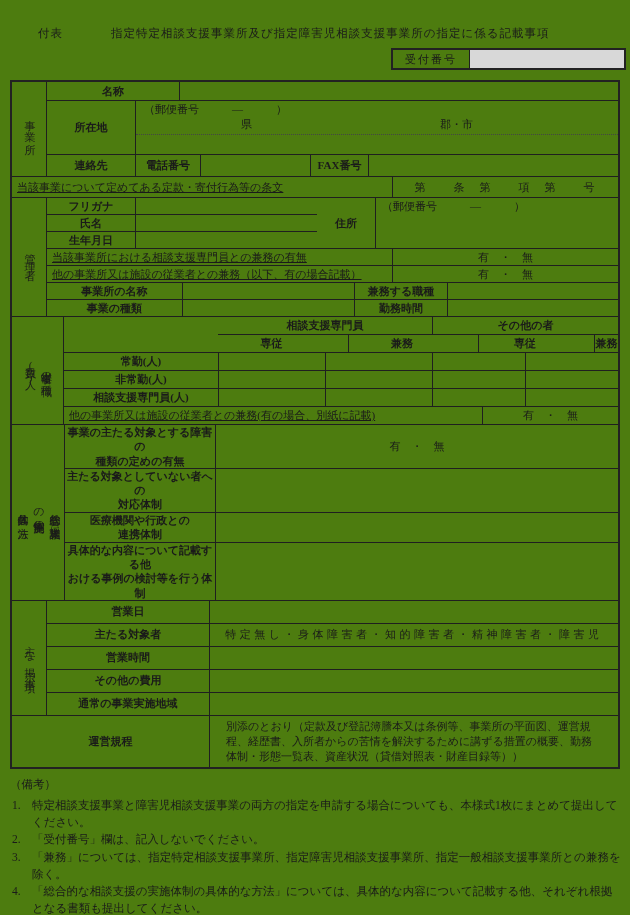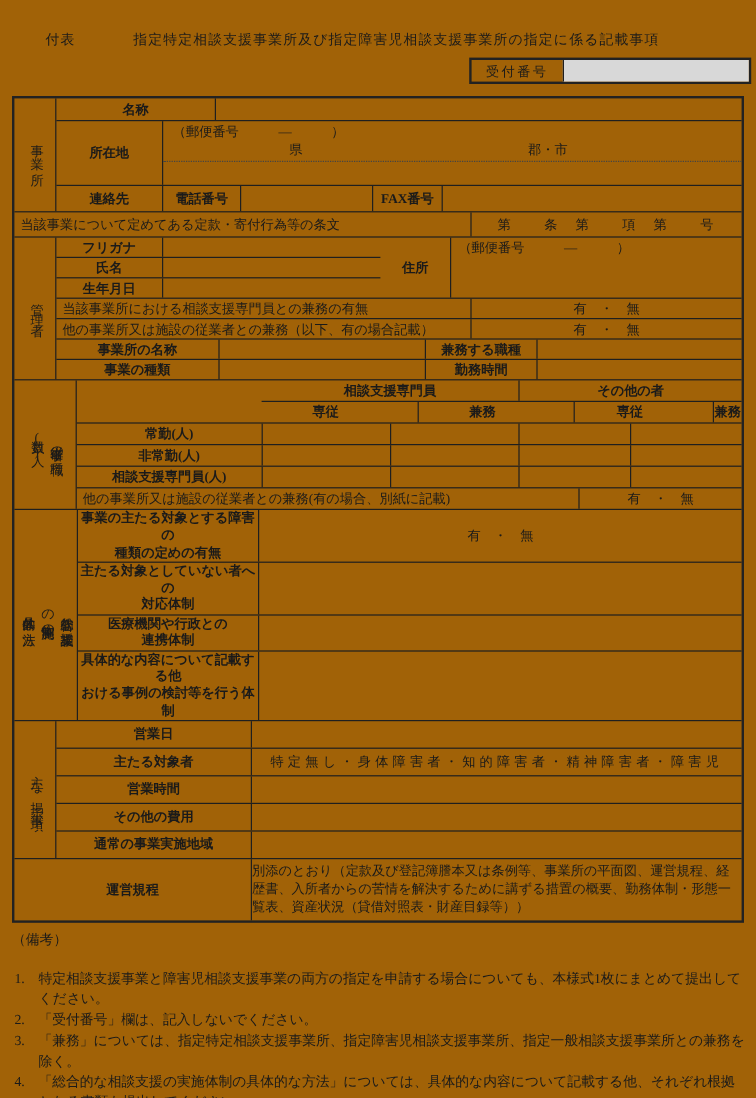--- a/index.html
+++ b/index.html
@@ -1,18 +1,18 @@
 <!DOCTYPE html>
 <html><head>
 <meta charset="utf-8">
 <style>
   :root{ --bd:#1f1f1f; }
   *{ box-sizing:border-box; margin:0; padding:0; }
   body{ background:#ffffff; font-family:"Liberation Serif","DejaVu Serif",serif; color:#1a1a1a; }
-  .page{ position:relative; width:630px; height:915px; background:#a16207; padding:26px 0 0 10px; overflow:hidden; }
+  .page{ position:relative; width:630px; height:915px; background:#4d7c0f; padding:26px 0 0 10px; overflow:hidden; }
 
   
   .hdr{ display:flex; font-size:11.5px; letter-spacing:1px; }
   .flabel{ margin-left:28px; }
   .ftitle{ margin-left:48px; }
   .receipt-row{ width:616px; display:flex; justify-content:flex-end; margin-top:7px; }
   .receipt{ display:flex; border:2px solid #222; height:22px; }
   .receipt-label{ width:76px; display:flex; align-items:center; justify-content:center; font-size:11px; letter-spacing:2px; }
   .receipt-value{ width:155px; border-left:1px solid var(--bd); background:#d8d8d8; }
 
@@ -24,21 +24,21 @@
   .vtext{ writing-mode:vertical-rl; text-orientation:upright; white-space:pre-line; line-height:1.45; text-align:center; }
   .body{ flex:1; min-width:0; }
   .r{ display:flex; }
   .body > .r + .r{ border-top:1px solid var(--bd); }
   .stack .r + .r{ border-top:1px solid var(--bd); }
   .dcol .r + .r{ border-top:1px solid var(--bd);gap:23px; }
   .c{ flex:none; display:flex; align-items:center; justify-content:center; overflow:hidden; }
   .c + .c, .c.bl{ border-left:1px solid var(--bd); }
   .fill{ flex:1 1 auto; }
   .lab{ text-align:center;font-weight:bold; }
-  .left{ justify-content:flex-start; padding-left:5px; text-align:left; }
+  .left{ justify-content:flex-start; padding-left:5px; text-align:left;text-decoration:underline; }
   .two{ white-space:pre-line; line-height:1.3; text-align:center; }
 
   .w35{width:35px}.w52{width:52px}.w53{width:53px}
   .w58{width:58px}.w65{width:65px}.w88{width:88px}.w93{width:93px}
   .w107{width:107px}.w110{width:110px}.w132{width:132px}.w135{width:135px}
   .w150{width:150px}.w154{width:154px}.w162{width:162px}.w172{width:172px}
   .w197{width:197px}.w214{width:214px}.w270{width:270px}.w345{width:345px}
   .w380{width:380px}.w418{width:418px}
   .h18{min-height:18px}.h20{min-height:20px}.h22{min-height:22px}
   .h16{min-height:16px}.h17{min-height:17px}.h29{min-height:29px}
@@ -52,25 +52,25 @@
   .postal{ padding-left:8px; }
   .prefcity{ display:flex; }
   .pref{ margin-left:105px; }
   .city{ margin-left:188px; }
   .addr-bottom{ min-height:19px; }
   .stack{ flex:none; }
   .addrval{ align-items:flex-start; justify-content:flex-start; padding:1px 0 0 6px; }
   .dcol{ flex:1; display:flex; flex-direction:column; }
   .spaced{ letter-spacing:3.5px; }
   .gloss{ letter-spacing:2px; }
-  .attach-val{ justify-content:flex-start; text-align:left; padding:3px 0; line-height:1.35; }
+  .attach-val{ justify-content:flex-start; text-align:left; padding:3px 16px; line-height:1.35; }
 
   
   .notes{ width:614px; margin-top:7px; font-size:11.5px; line-height:1.5; }
-  .notes-title{ margin-bottom:15px; }
+  .notes-title{ margin-bottom:4px; }
   .note{ display:flex; }
   .note-num{ flex:none; width:22px; text-align:left; padding-left:2px; }
   .note-text{ flex:1; }
   .note-text2{ padding-left:12px; }
 </style>
 </head>
 <body>
 
 <div class="page">
 

